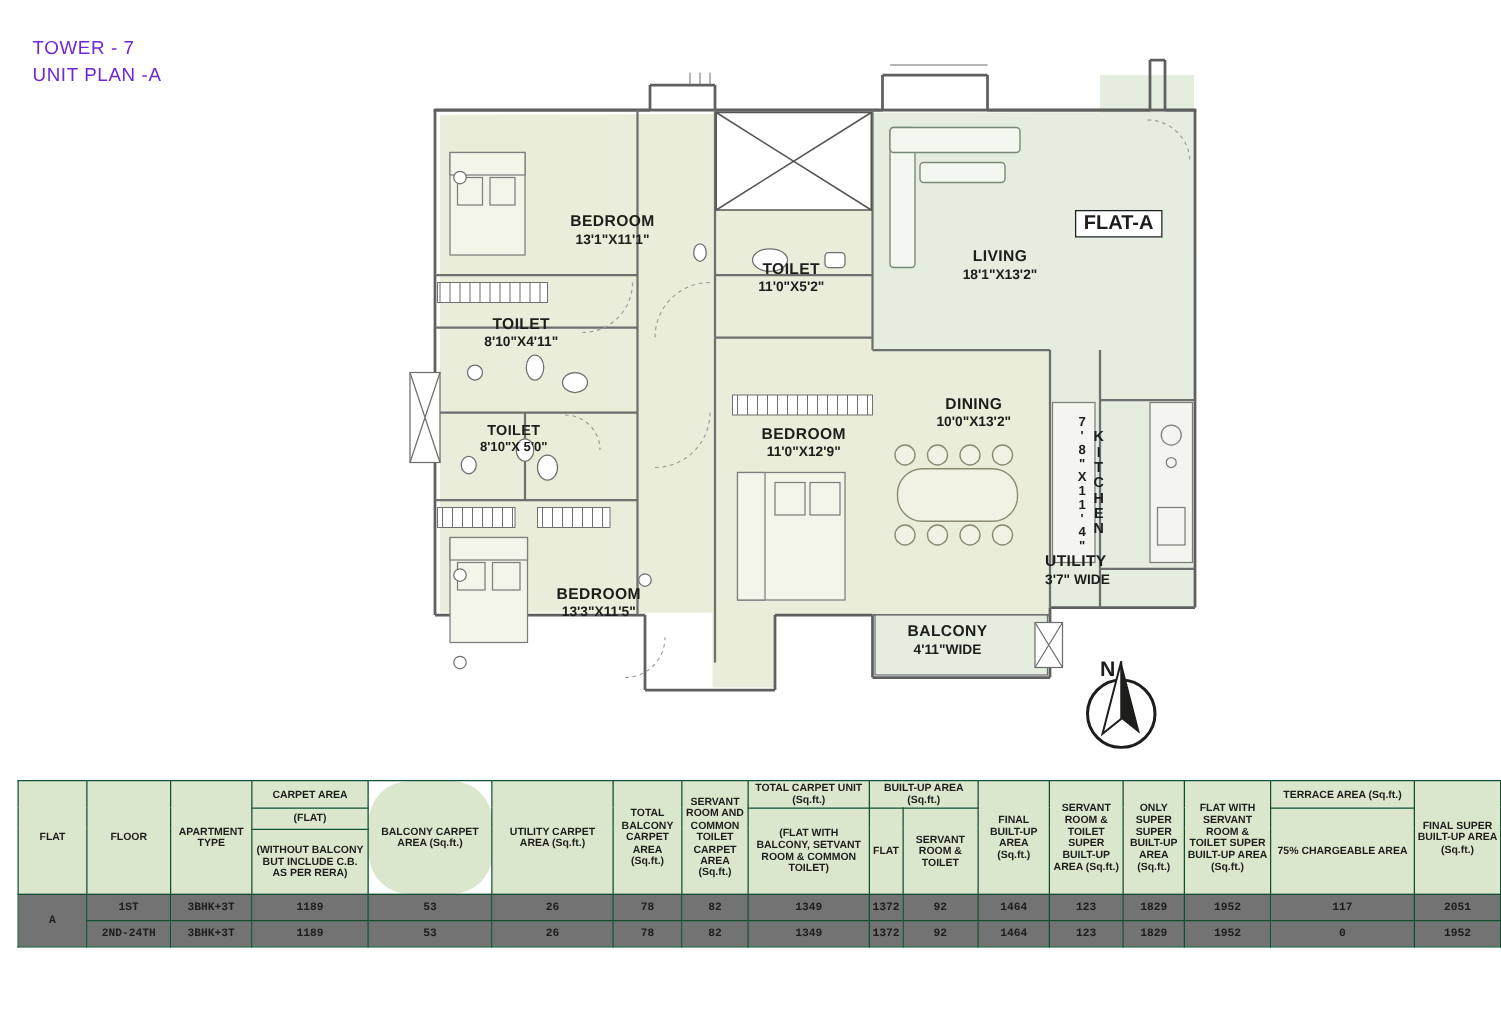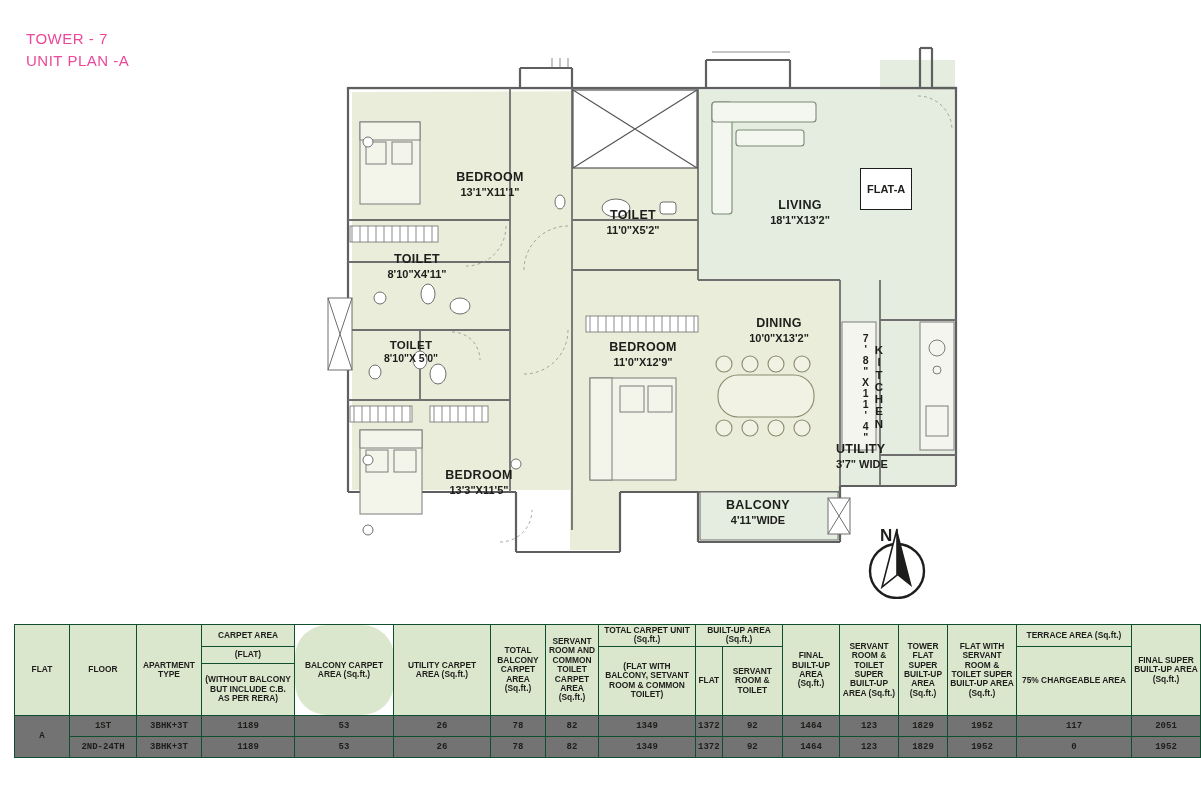--- a/index.html
+++ b/index.html
@@ -3,34 +3,34 @@
 <meta charset="utf-8">
 <style>
   html,body{margin:0;padding:0;}
   body{
     width:1201px;height:807px;background:#ffffff;
     font-family:"Liberation Sans", sans-serif;
     color:#1d1d1b;overflow:hidden;position:relative;
   }
   
   #title-block{position:absolute;left:26px;top:28px;line-height:1.45;}
-  #title-block div{font-size:15px;letter-spacing:.5px;color:#ec4899;}
+  #title-block div{font-size:15px;letter-spacing:.5px;color:#6d28d9;}
 
   
   #floorplan{position:absolute;left:320px;top:30px;width:660px;height:580px;}
   #plan-svg{position:absolute;left:0;top:0;}
 
   
   .plabel{position:absolute;text-align:center;font-weight:bold;color:#1d1d1b;line-height:1.25;}
   .plabel .rm{font-size:12.5px;letter-spacing:.3px;display:block;}
   .plabel .dim{font-size:11px;display:block;}
   .small .rm{font-size:11.5px;}
   .small .dim{font-size:10.5px;}
 
-  #flat-a-tag{position:absolute;border:1.4px solid #1d1d1b;padding:14px 6px;font-size:11px;font-weight:bold;background:#fff;}
+  #flat-a-tag{position:absolute;border:1.4px solid #1d1d1b;padding:1px 6px;font-size:16px;font-weight:bold;background:#fff;}
 
   
   #compass{position:absolute;left:860px;top:525px;width:74px;height:74px;}
   #north-letter{position:absolute;left:880px;top:526px;font-size:17px;font-weight:bold;}
 
   
   #area-table{position:absolute;left:14px;top:624px;border-collapse:collapse;font-size:8.4px;}
   #area-table th,#area-table td{
     border:1px solid #0f4f2f;text-align:center;vertical-align:middle;
     padding:1px 2px;font-weight:bold;color:#1d1d1b;line-height:1.12;
@@ -286,21 +286,21 @@
       <th rowspan="3" style="width:60px;">APARTMENT TYPE</th>
       <th style="width:88px;">CARPET AREA</th>
       <th rowspan="3" style="width:94px;border-radius:32px;">BALCONY CARPET AREA (Sq.ft.)</th>
       <th rowspan="3" style="width:92px;">UTILITY CARPET AREA (Sq.ft.)</th>
       <th rowspan="3" style="width:50px;">TOTAL BALCONY CARPET AREA (Sq.ft.)</th>
       <th rowspan="3" style="width:48px;">SERVANT ROOM AND COMMON TOILET CARPET AREA (Sq.ft.)</th>
       <th style="width:92px;">TOTAL CARPET UNIT (Sq.ft.)</th>
       <th colspan="2" style="width:110px;">BUILT-UP AREA (Sq.ft.)</th>
       <th rowspan="3" style="width:52px;">FINAL BUILT-UP AREA (Sq.ft.)</th>
       <th rowspan="3" style="width:54px;">SERVANT ROOM &amp; TOILET SUPER BUILT-UP AREA (Sq.ft.)</th>
-      <th rowspan="3" style="width:44px;">TOWER FLAT SUPER BUILT-UP AREA (Sq.ft.)</th>
+      <th rowspan="3" style="width:44px;">ONLY SUPER SUPER BUILT-UP AREA (Sq.ft.)</th>
       <th rowspan="3" style="width:64px;">FLAT WITH SERVANT ROOM &amp; TOILET SUPER BUILT-UP AREA (Sq.ft.)</th>
       <th style="width:110px;">TERRACE AREA (Sq.ft.)</th>
       <th rowspan="3" style="width:64px;">FINAL SUPER BUILT-UP AREA (Sq.ft.)</th>
     </tr>
     <tr class="hgroup">
       <th>(FLAT)</th>
       <th rowspan="2">(FLAT WITH BALCONY, SETVANT ROOM &amp; COMMON TOILET)</th>
       <th rowspan="2">FLAT</th>
       <th rowspan="2">SERVANT ROOM &amp; TOILET</th>
       <th rowspan="2">75% CHARGEABLE AREA</th>

